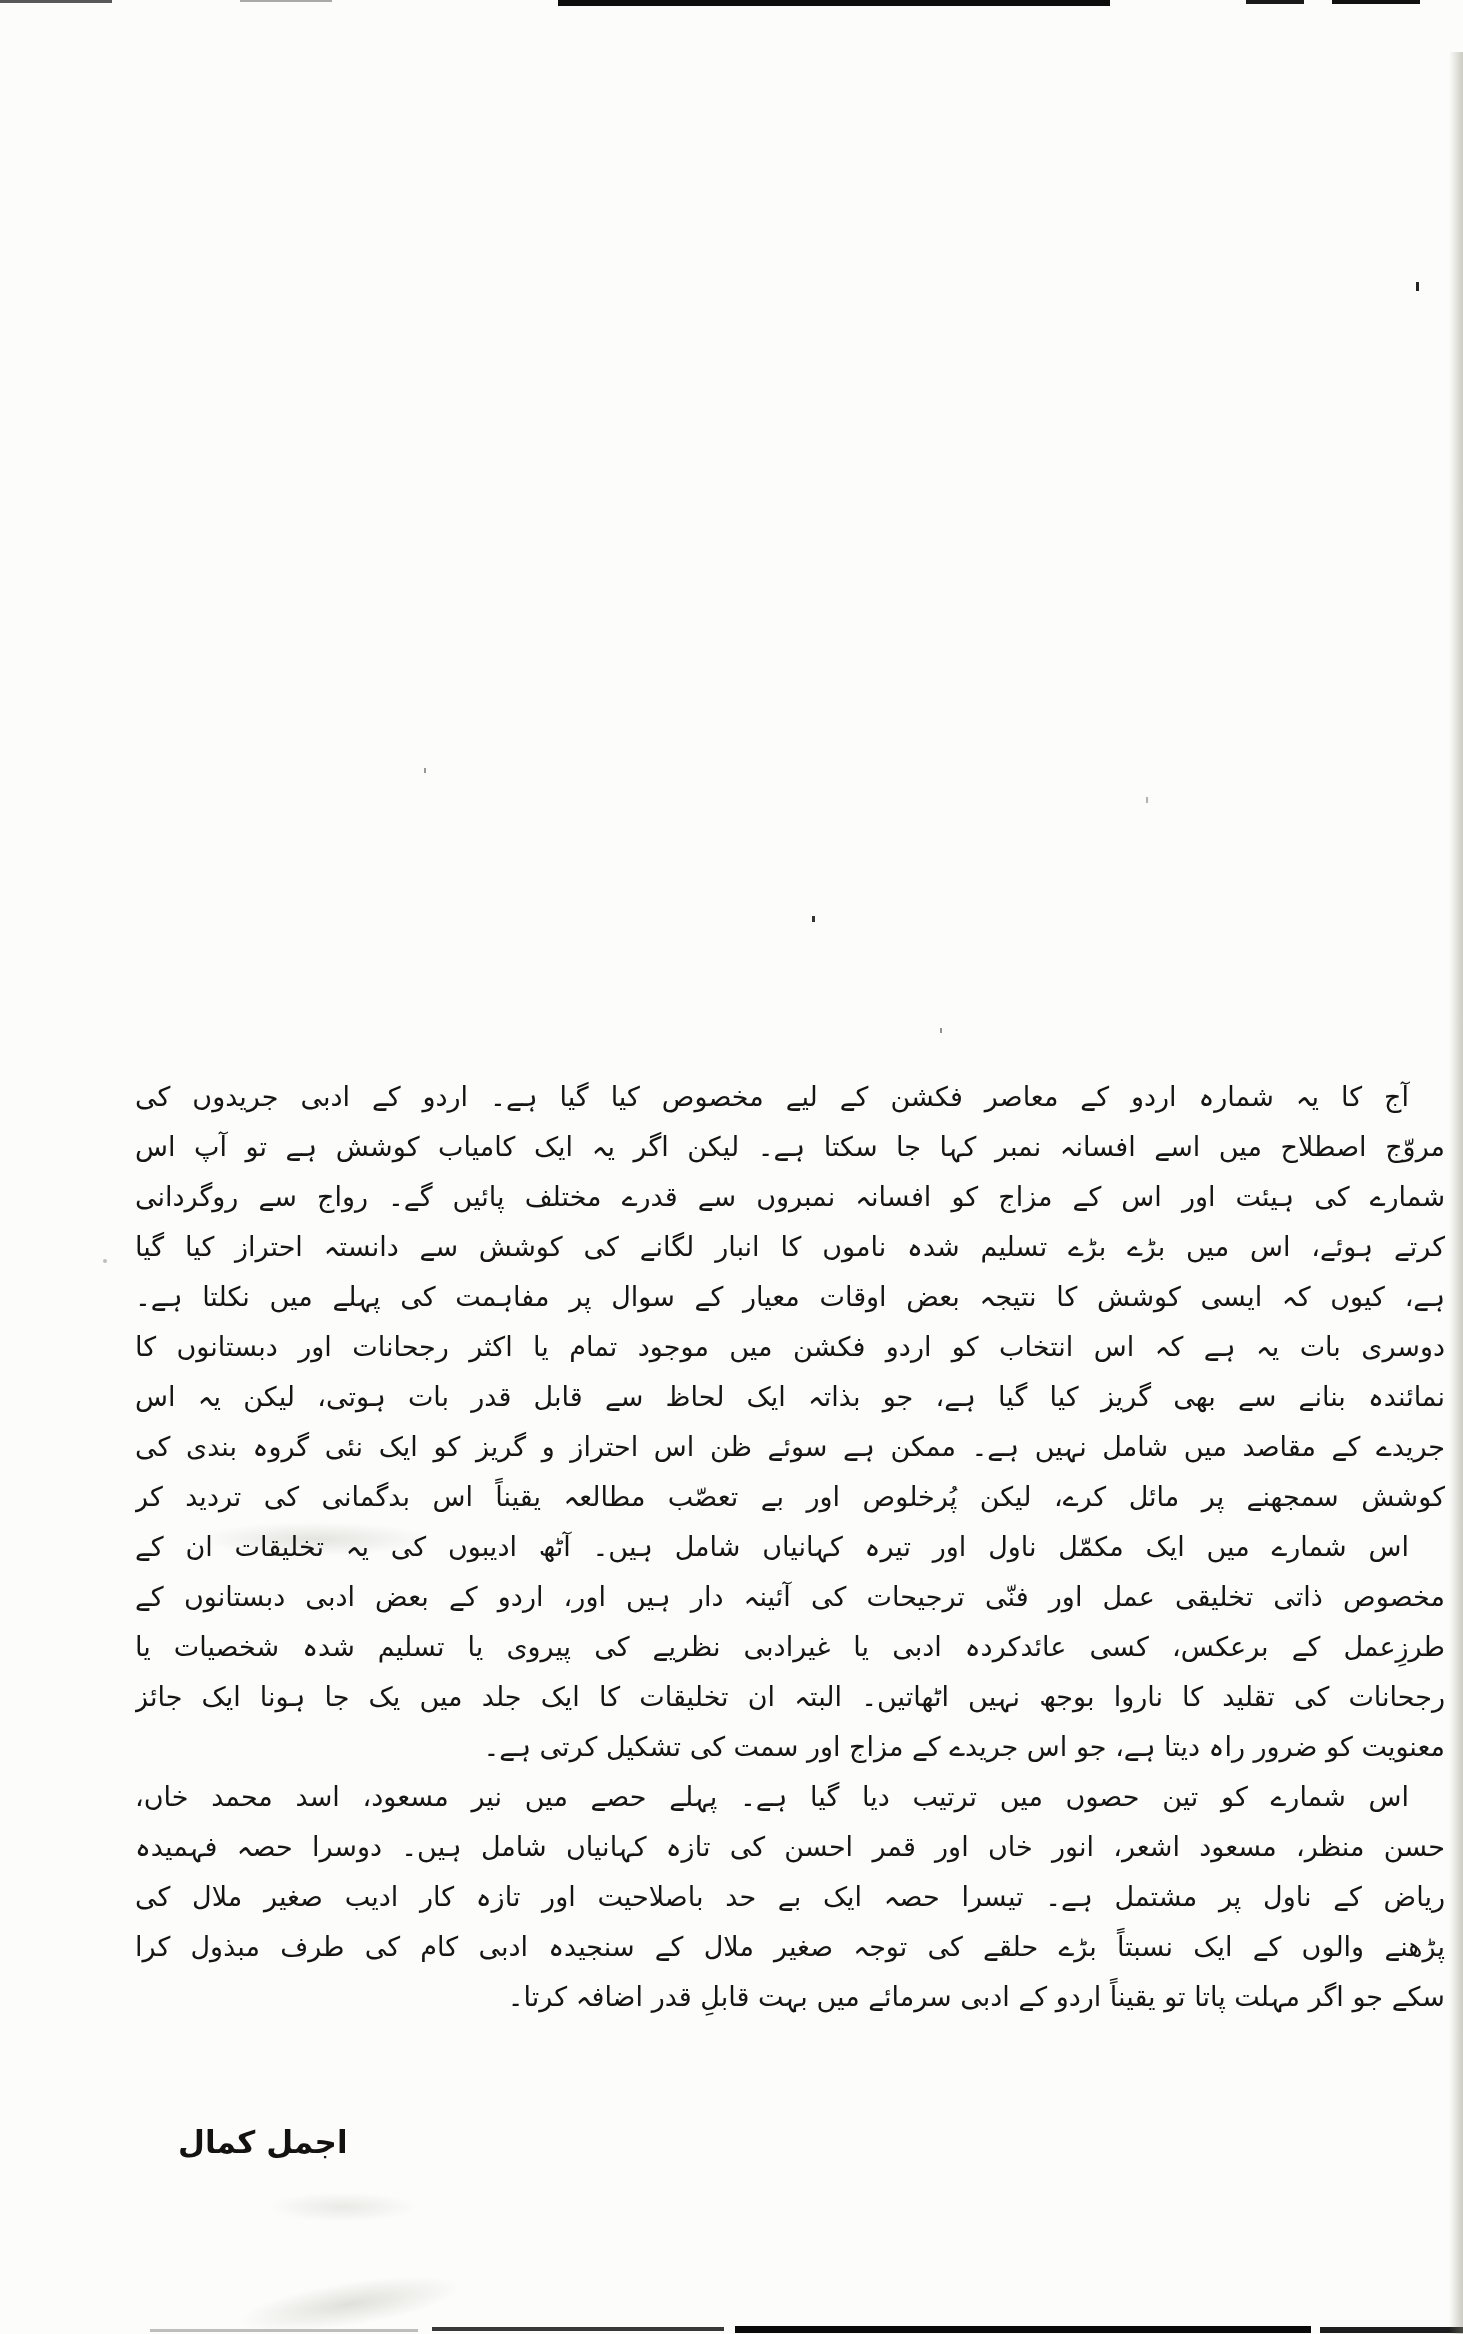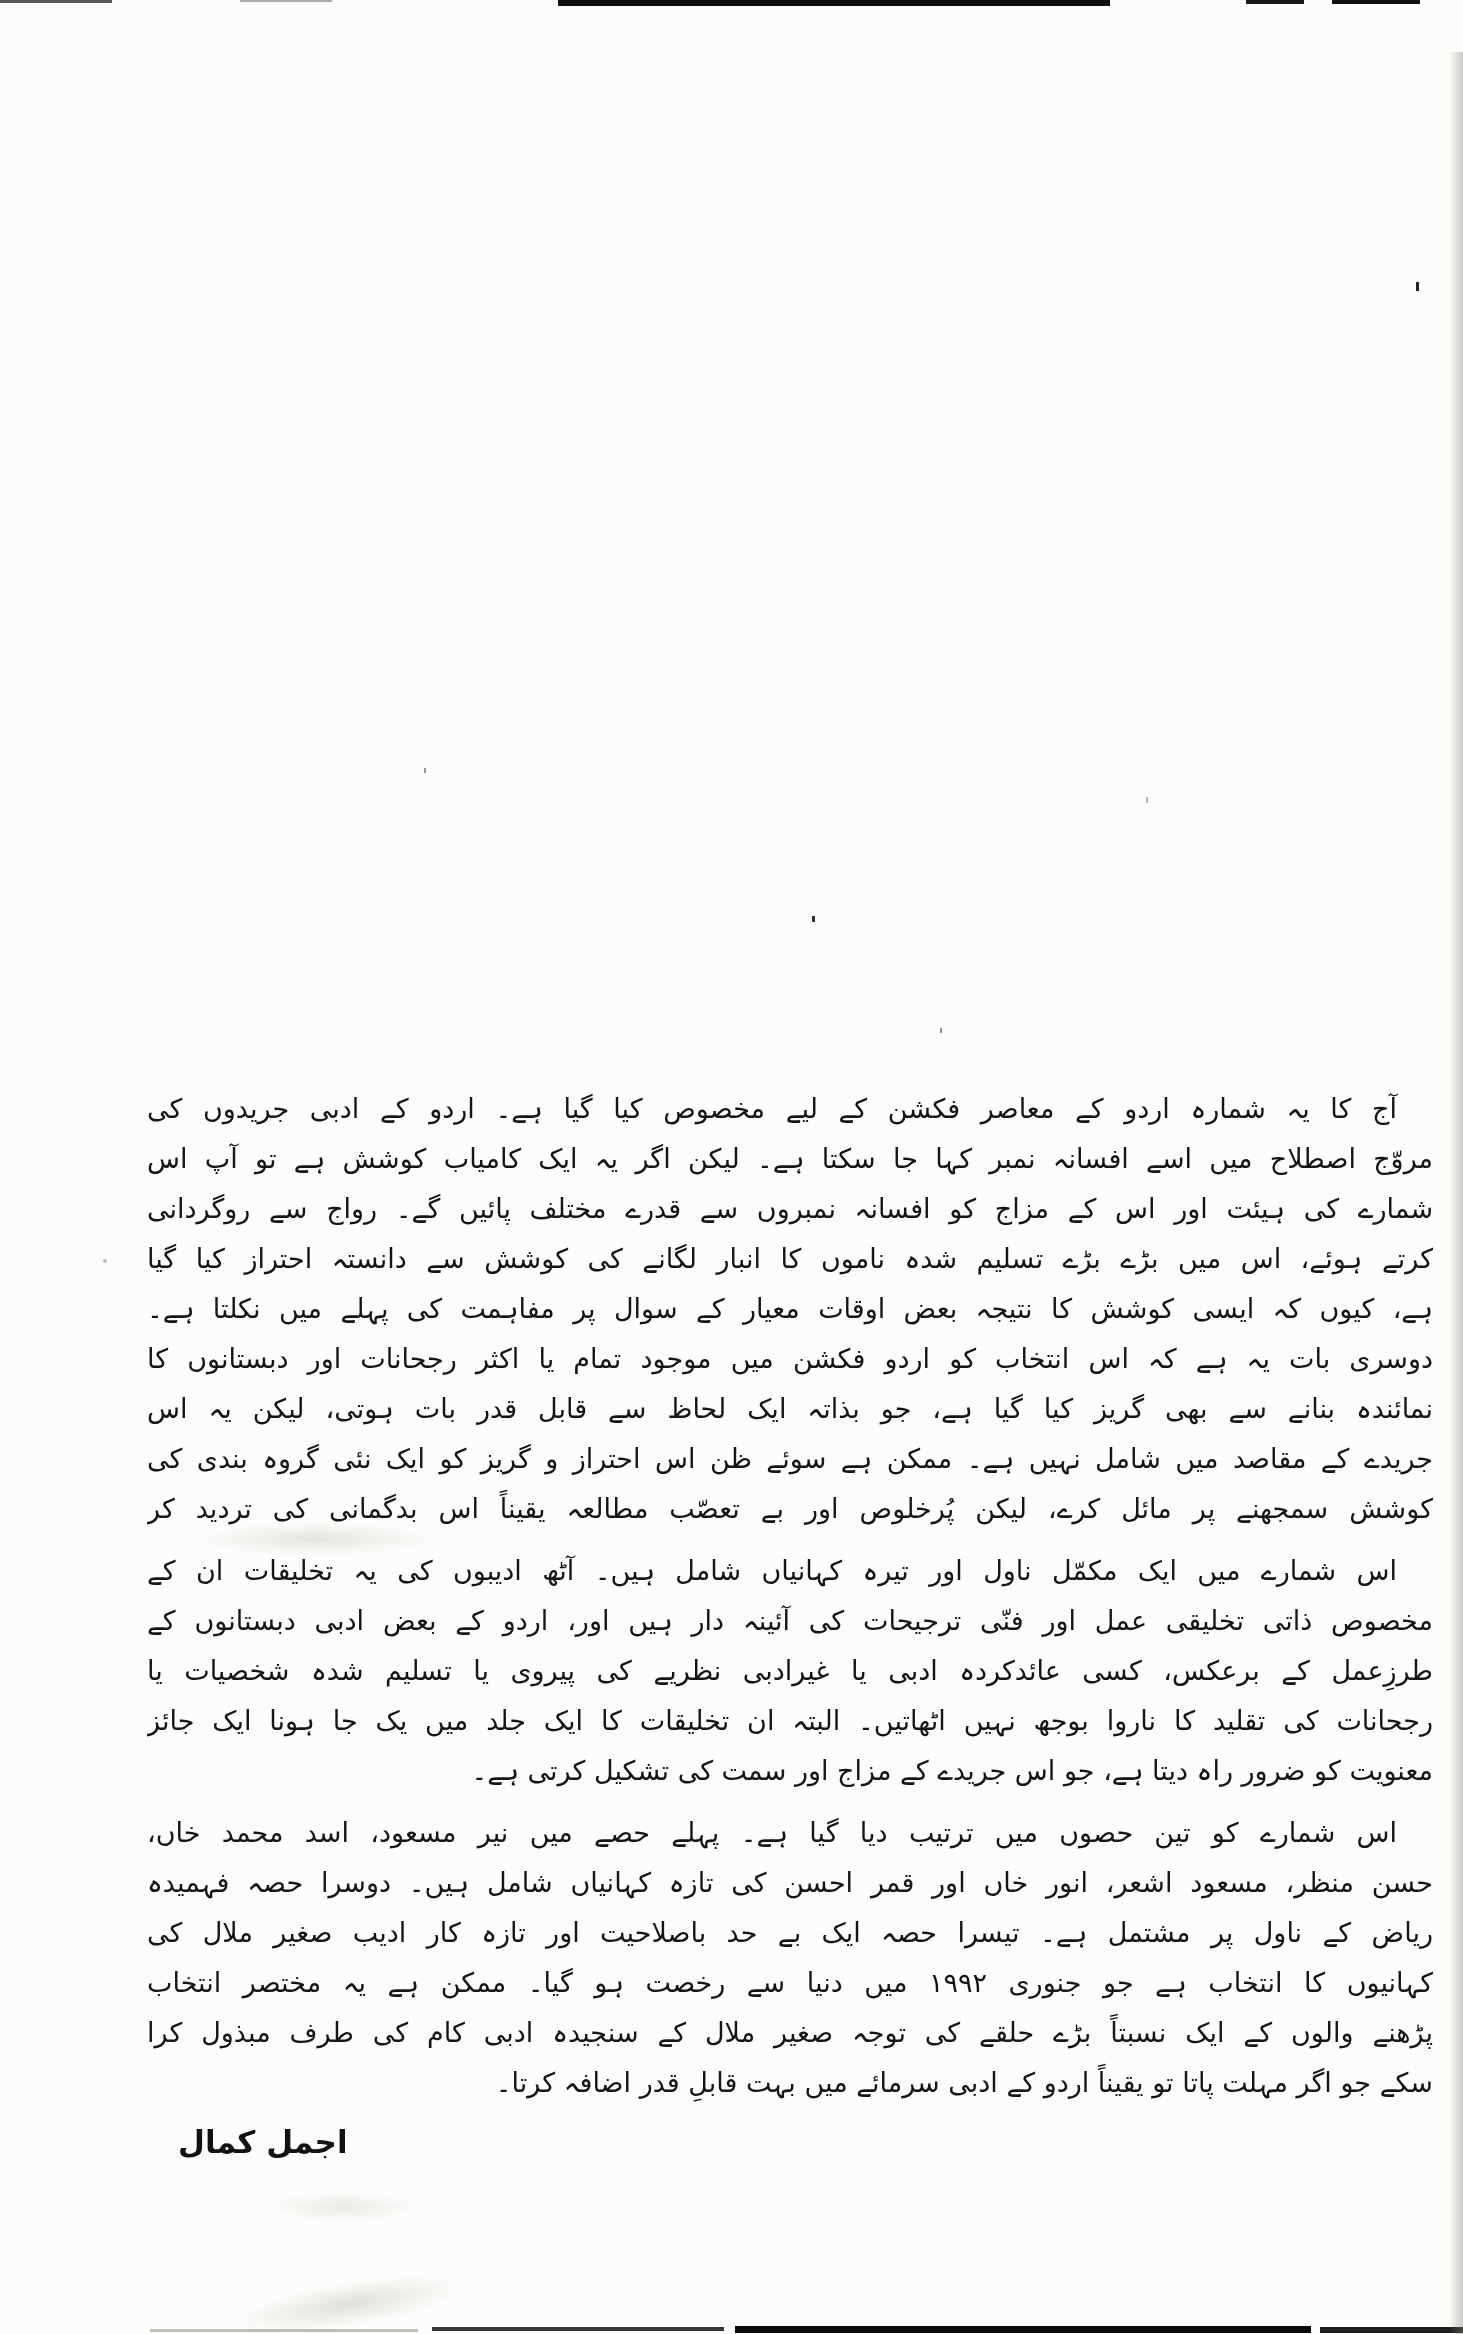--- a/index.html
+++ b/index.html
@@ -17,21 +17,21 @@
   
   .text-block{
     position:absolute;
     top:1072px;left:135px;width:1310px;
     direction:rtl;
     color:#161514;
     font-size:27px;
     line-height:50px;
     font-family:"DejaVu Sans",sans-serif;
   }
-  .para{margin:12px;padding:0;}
+  .para{margin:0;padding:0;}
   .line{
     height:50px;
     overflow:hidden;
     text-align:justify;
     text-align-last:justify;
   }
   .line.indent{padding-right:36px;}
   .line.parlast{text-align-last:right;}
   .signature{
     position:absolute;
@@ -113,21 +113,20 @@
       <div class="line">مخصوص ذاتی تخلیقی عمل اور فنّی ترجیحات کی آئینہ دار ہیں اور، اردو کے بعض ادبی دبستانوں کے</div>
       <div class="line">طرزِعمل کے برعکس، کسی عائدکردہ ادبی یا غیرادبی نظریے کی پیروی یا تسلیم شدہ شخصیات یا</div>
       <div class="line">رجحانات کی تقلید کا ناروا بوجھ نہیں اٹھاتیں۔ البتہ ان تخلیقات کا ایک جلد میں یک جا ہونا ایک جائز</div>
       <div class="line parlast">معنویت کو ضرور راہ دیتا ہے، جو اس جریدے کے مزاج اور سمت کی تشکیل کرتی ہے۔</div>
     </div>
 
     <div class="para">
       <div class="line indent">اس شمارے کو تین حصوں میں ترتیب دیا گیا ہے۔ پہلے حصے میں نیر مسعود، اسد محمد خاں،</div>
       <div class="line">حسن منظر، مسعود اشعر، انور خاں اور قمر احسن کی تازہ کہانیاں شامل ہیں۔ دوسرا حصہ فہمیدہ</div>
       <div class="line">ریاض کے ناول پر مشتمل ہے۔ تیسرا حصہ ایک بے حد باصلاحیت اور تازہ کار ادیب صغیر ملال کی</div>
-      <div class="line">کہانیوں کا انتخاب ہے جو جنوری ۱۹۹۲ میں دنیا سے رخصت ہو گیا۔ ممکن ہے یہ مختصر انتخاب</div>
       <div class="line">پڑھنے والوں کے ایک نسبتاً بڑے حلقے کی توجہ صغیر ملال کے سنجیدہ ادبی کام کی طرف مبذول کرا</div>
       <div class="line parlast">سکے جو اگر مہلت پاتا تو یقیناً اردو کے ادبی سرمائے میں بہت قابلِ قدر اضافہ کرتا۔</div>
     </div>
 
   </div>
 
   <div class="signature" dir="rtl">اجمل کمال</div>
 
 </div>
 

